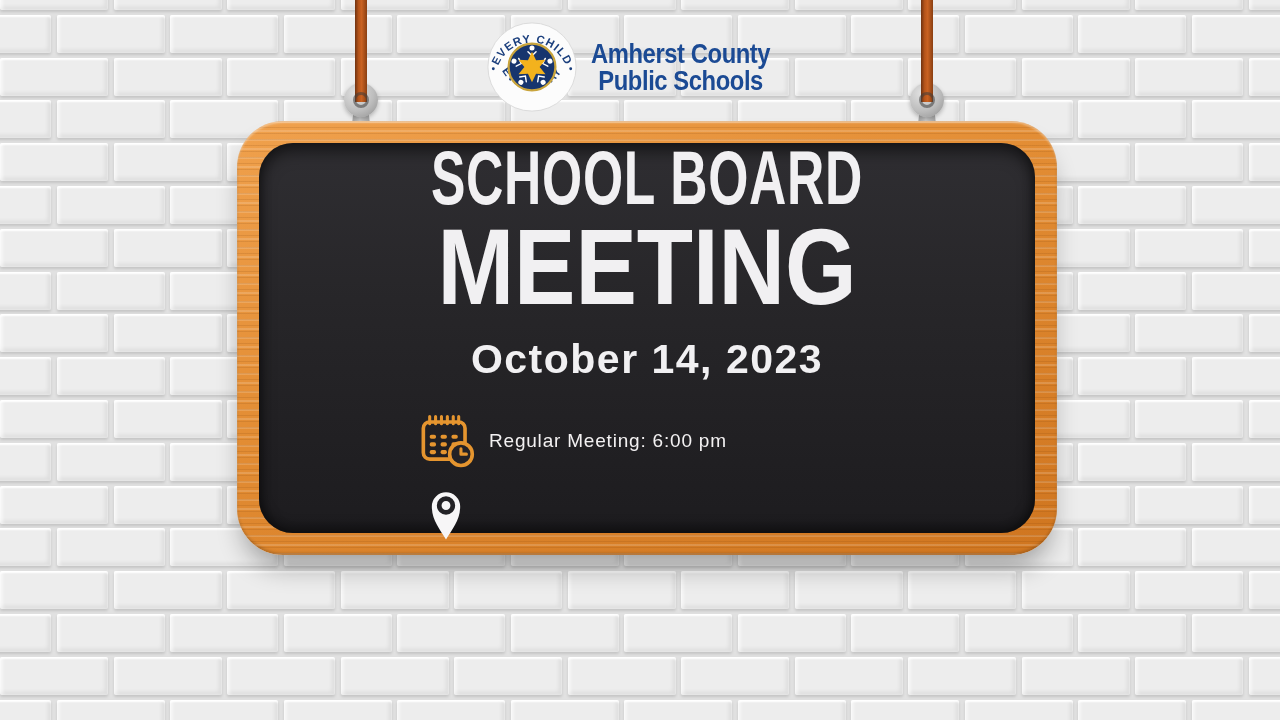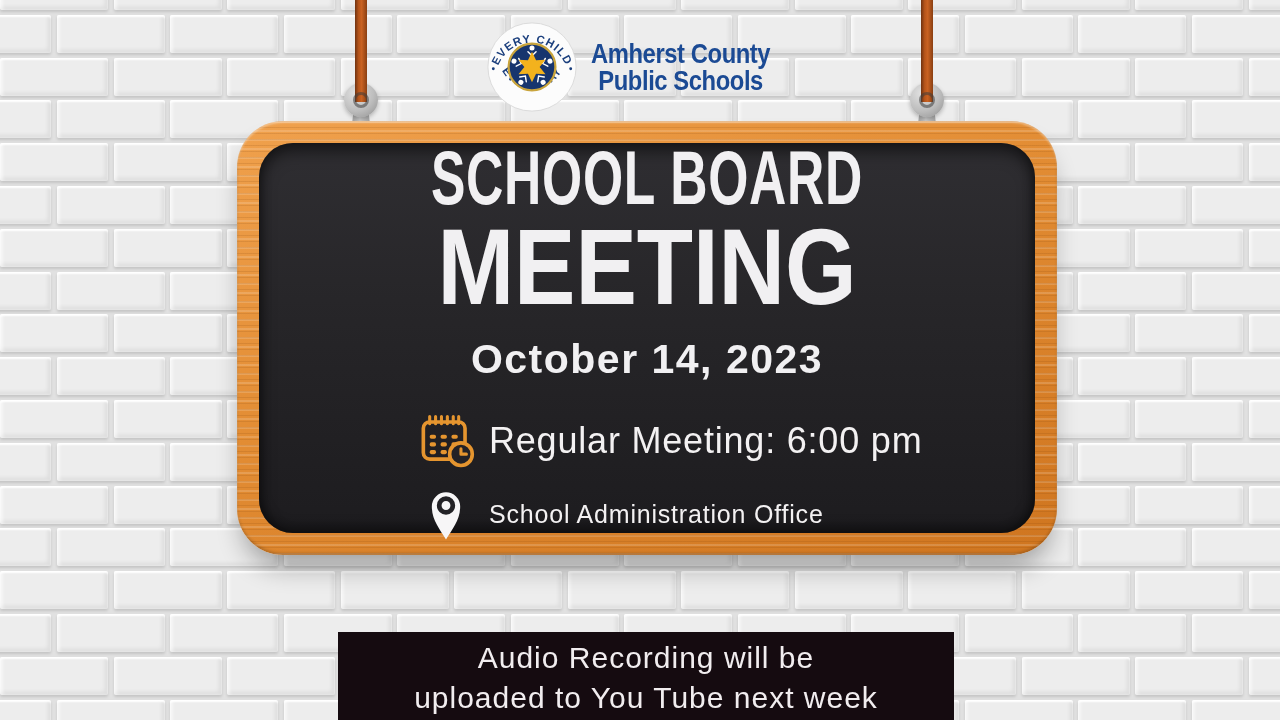--- a/index.html
+++ b/index.html
@@ -70,21 +70,21 @@
   }
   .date-line {
     top:216px; font-size:41px; font-weight:bold; letter-spacing:1.5px;
     transform:translateY(-50%);
   }
   .detail-row {
     position:absolute; left:158px; display:flex; align-items:center; gap:14px;
     color:#f3f1f2; white-space:nowrap;
   }
   .detail-row .ic { width:58px; display:flex; justify-content:center; align-items:center; }
-  .row-time { top:298px; transform:translateY(-50%); font-size:36px; letter-spacing:.8px; }
+  .row-time { top:298px; transform:translateY(-50%); font-size:19px; letter-spacing:.8px; }
   .row-place { top:371px; transform:translateY(-50%); font-size:25px; letter-spacing:.8px; }
 
   
   .footer-bar {
     position:absolute; left:338px; top:632px; width:616px; height:88px; z-index:6;
     background:#150b10; color:#f1edef; text-align:center;
     font-size:30px; letter-spacing:1px; line-height:40px; padding-top:6px;
   }
 
   
@@ -402,24 +402,19 @@
         <span>Regular Meeting: 6:00 pm</span>
       </div>
 
       <div class="detail-row row-place">
         <span class="ic">
           <svg width="34" height="56" viewBox="0 0 36 58">
             <path d="M18 56 C11.5 45 3 35.5 3 21 A15 15 0 0 1 33 21 C33 35.5 24.5 45 18 56 Z" fill="#f7f6f7"></path>
             <circle cx="18" cy="20" r="7.2" fill="none" stroke="#232226" stroke-width="5"></circle>
           </svg>
         </span>
-        <span>School Administration Office</span>
       </div>
 
     </div>
   </div>
 
-  <div class="footer-bar">
-    <div>Audio Recording will be</div>
-    <div>uploaded to You Tube next week</div>
-  </div>
 
 </div>
 
 </body></html>

